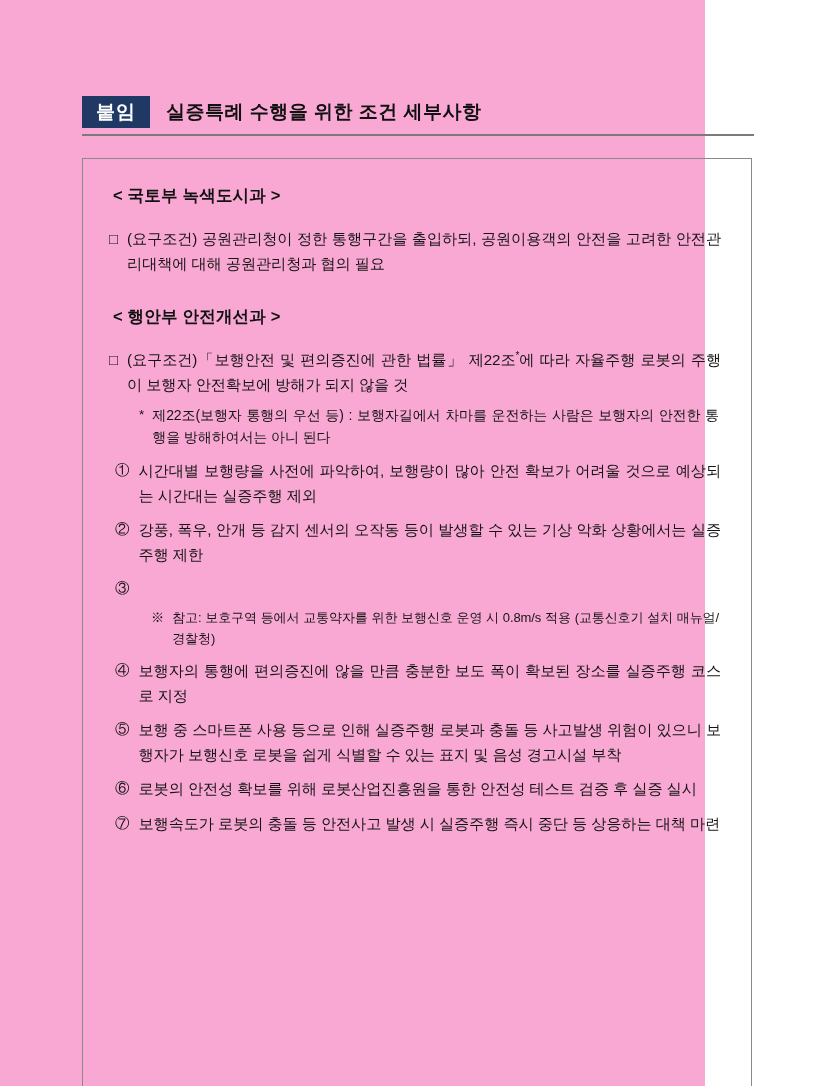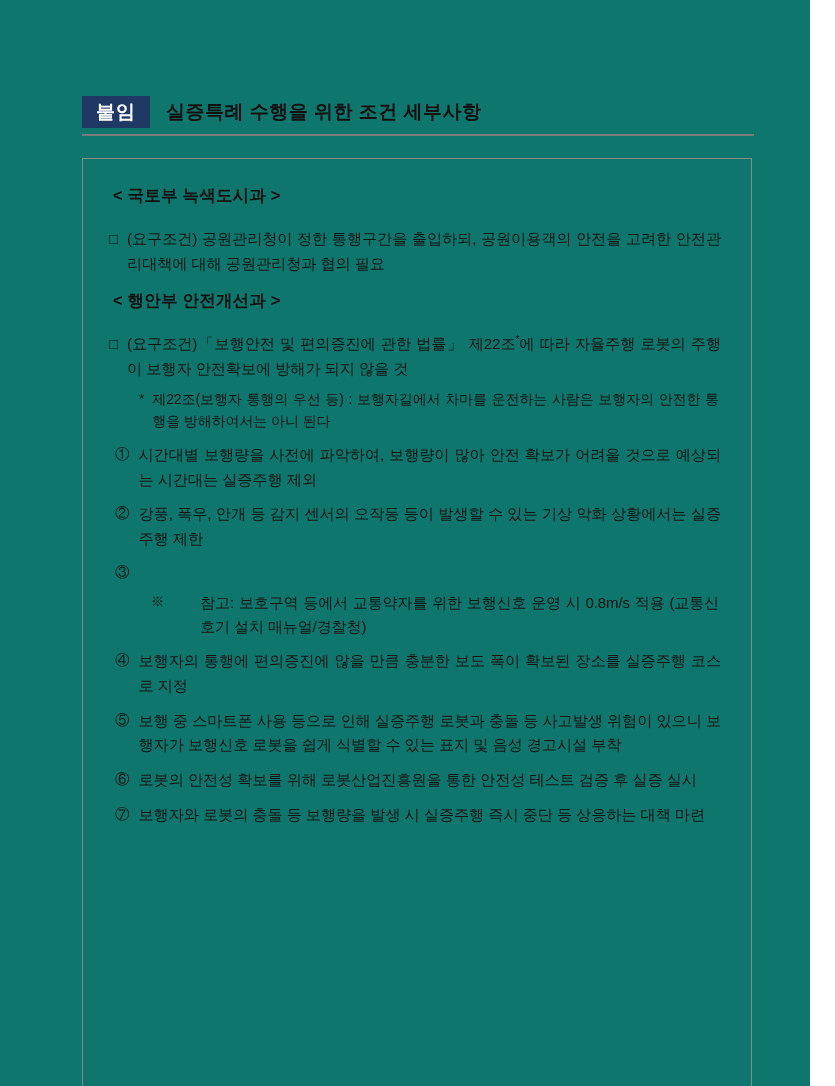--- a/index.html
+++ b/index.html
@@ -11,24 +11,23 @@
     width: 835px;
     height: 1086px;
     font-family: "Liberation Sans", sans-serif;
     color: #141414;
     position: relative;
     overflow: hidden;
   }
   .page {
     position: absolute;
     left: 0; top: 0;
-    width: 762px;
+    width: 705px;
     height: 1086px;
-    background: #0f766e;
-    padding-left: 48px;
+    background: #f9a8d4;
   }
 
   
   .header {
     position: absolute;
     left: 82px;
     top: 96px;
     width: 672px;
     display: flex;
     align-items: center;
@@ -73,21 +72,21 @@
   }
 
   .section-head {
     font-size: 16.5px;
     font-weight: bold;
     color: #111;
     margin: 0 0 20px 4px;
     letter-spacing: 0.2px;
   }
   .section-head.second {
-    margin-top: 14px;
+    margin-top: 30px;
   }
 
   
   .req {
     display: flex;
     align-items: flex-start;
     margin: 0 0 6px 0;
     padding-right: 4px;
   }
   .req .sq {
@@ -154,26 +153,25 @@
     margin: 6px 0 2px 42px;
     padding-right: 6px;
   }
   .note .mark {
     flex: 0 0 auto;
     font-size: 13.2px;
     line-height: 1.6;
     margin-right: 8px;
   }
   .note .txt {
-    font-size: 15px;
-    line-height: 1.62;
-    text-align: justify;
-    text-justify: inter-character;
-    letter-spacing: -0.1px;
-    margin-left: 28px;
+    font-size: 13px;
+    line-height: 1.62;
+    text-align: justify;
+    text-justify: inter-character;
+    letter-spacing: -0.1px;
   }
   .sup {
     font-size: 10px;
     vertical-align: super;
   }
 </style>
 </head>
 <body>
 
 <div class="page">
@@ -233,17 +231,17 @@
       <span class="txt">보행 중 스마트폰 사용 등으로 인해 실증주행 로봇과 충돌 등 사고발생 위험이 있으니 보행자가 보행신호 로봇을 쉽게 식별할 수 있는 표지 및 음성 경고시설 부착</span>
     </div>
 
     <div class="item">
       <span class="num">⑥</span>
       <span class="txt">로봇의 안전성 확보를 위해 로봇산업진흥원을 통한 안전성 테스트 검증 후 실증 실시</span>
     </div>
 
     <div class="item">
       <span class="num">⑦</span>
-      <span class="txt">보행자와 로봇의 충돌 등 보행량을 발생 시 실증주행 즉시 중단 등 상응하는 대책 마련</span>
+      <span class="txt">보행속도가 로봇의 충돌 등 안전사고 발생 시 실증주행 즉시 중단 등 상응하는 대책 마련</span>
     </div>
 
   </div>
 </div>
 
 </body></html>

